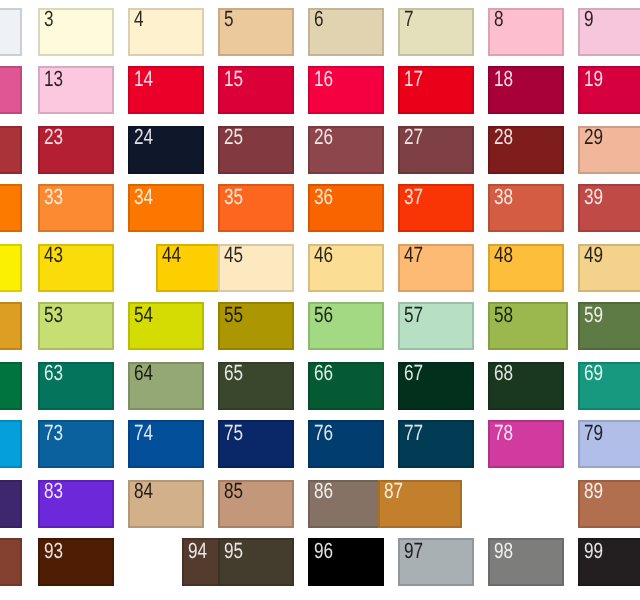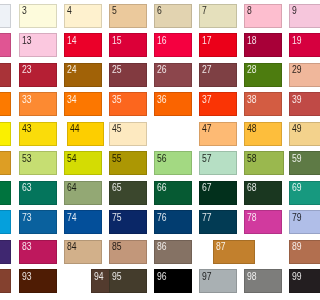--- a/index.html
+++ b/index.html
@@ -92,33 +92,33 @@
       </div>
       <div class="swatch tone-light" style="left: 315.7px; background: rgb(214, 0, 63);">
         <span class="swatch-label">19</span>
       </div>
     </div>
     <div class="swatch-row">
       <div class="swatch tone-light" style="left: 0px; background: rgb(169, 51, 56);"></div>
       <div class="swatch tone-light" style="left: 45.1px; background: rgb(181, 31, 52);">
         <span class="swatch-label">23</span>
       </div>
-      <div class="swatch tone-light" style="left: 90.2px; background: #a16207;">
+      <div class="swatch tone-light" style="left: 90.2px; background: #0f172a;">
         <span class="swatch-label">24</span>
       </div>
       <div class="swatch tone-light" style="left: 135.3px; background: rgb(130, 58, 64);">
         <span class="swatch-label">25</span>
       </div>
       <div class="swatch tone-light" style="left: 180.4px; background: rgb(140, 70, 76);">
         <span class="swatch-label">26</span>
       </div>
       <div class="swatch tone-light" style="left: 225.5px; background: rgb(126, 64, 68);">
         <span class="swatch-label">27</span>
       </div>
-      <div class="swatch tone-light" style="left: 270.6px; background: #4d7c0f;">
+      <div class="swatch tone-light" style="left: 270.6px; background: #7f1d1d;">
         <span class="swatch-label">28</span>
       </div>
       <div class="swatch tone-dark" style="left: 315.7px; background: rgb(240, 183, 155);">
         <span class="swatch-label">29</span>
       </div>
     </div>
     <div class="swatch-row">
       <div class="swatch tone-light" style="left: 0px; background: rgb(252, 122, 0);"></div>
       <div class="swatch tone-light" style="left: 45.1px; background: rgb(252, 138, 50);">
         <span class="swatch-label">33</span>
@@ -140,25 +140,28 @@
       </div>
       <div class="swatch tone-light" style="left: 315.7px; background: rgb(192, 74, 70);">
         <span class="swatch-label">39</span>
       </div>
     </div>
     <div class="swatch-row">
       <div class="swatch tone-dark" style="left: 0px; background: rgb(250, 240, 0);"></div>
       <div class="swatch tone-dark" style="left: 45.1px; background: rgb(250, 220, 10);">
         <span class="swatch-label">43</span>
       </div>
-      <div class="swatch tone-dark" style="left: 93px; background: rgb(253, 206, 0); text-align: center;">
+      <div class="swatch tone-dark" style="left: 104px; background: rgb(253, 206, 0); text-align: center;">
         <span class="swatch-label">44</span>
       </div>
       <div class="swatch tone-dark" style="left: 135.3px; background: rgb(253, 233, 192);">
         <span class="swatch-label">45</span>
+      </div>
+      <div class="swatch tone-dark" style="left: 180.4px; background: rgb(251, 222, 148);">
+        <span class="swatch-label">46</span>
       </div>
       <div class="swatch tone-dark" style="left: 225.5px; background: #fdba74;">
         <span class="swatch-label">47</span>
       </div>
       <div class="swatch tone-dark" style="left: 270.6px; background: rgb(253, 190, 60);">
         <span class="swatch-label">48</span>
       </div>
       <div class="swatch tone-dark" style="left: 315.7px; background: rgb(243, 210, 140);">
         <span class="swatch-label">49</span>
       </div>
@@ -230,33 +233,33 @@
       </div>
       <div class="swatch tone-light" style="left: 270.6px; background: rgb(209, 58, 158);">
         <span class="swatch-label">78</span>
       </div>
       <div class="swatch tone-dark" style="left: 315.7px; background: rgb(176, 190, 232);">
         <span class="swatch-label">79</span>
       </div>
     </div>
     <div class="swatch-row">
       <div class="swatch tone-light" style="left: 0px; background: rgb(63, 39, 112);"></div>
-      <div class="swatch tone-light" style="left: 45.1px; background: #be185d; text-align: center;">
+      <div class="swatch tone-light" style="left: 45.1px; background: #6d28d9; text-align: center;">
         <span class="swatch-label">83</span>
       </div>
       <div class="swatch tone-dark" style="left: 90.2px; background: rgb(210, 176, 138);">
         <span class="swatch-label">84</span>
       </div>
       <div class="swatch tone-dark" style="left: 135.3px; background: rgb(194, 151, 122);">
         <span class="swatch-label">85</span>
       </div>
       <div class="swatch tone-light" style="left: 180.4px; background: rgb(133, 114, 100);">
         <span class="swatch-label">86</span>
       </div>
-      <div class="swatch tone-light" style="left: 239px; background: rgb(194, 128, 45); padding-left: 42px;">
+      <div class="swatch tone-light" style="left: 215px; background: rgb(194, 128, 45); padding-left: 42px;">
         <span class="swatch-label">87</span>
       </div>
       <div class="swatch tone-light" style="left: 315.7px; background: rgb(178, 111, 79);">
         <span class="swatch-label">89</span>
       </div>
     </div>
     <div class="swatch-row">
       <div class="swatch tone-light" style="left: 0px; background: rgb(132, 65, 47);"></div>
       <div class="swatch tone-light" style="left: 45.1px; background: rgb(79, 28, 4);">
         <span class="swatch-label">93</span>

